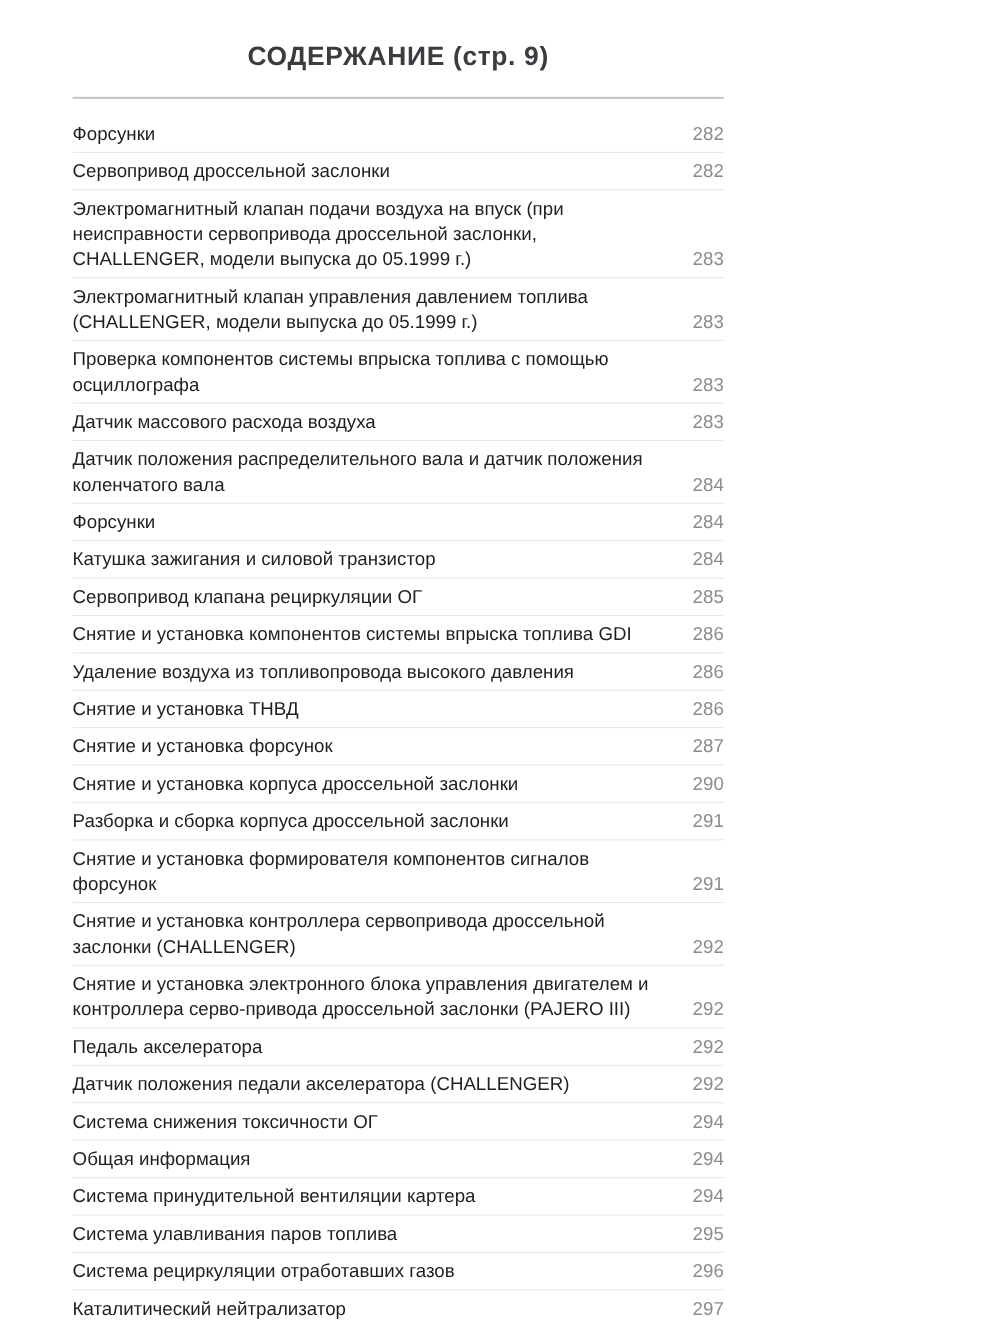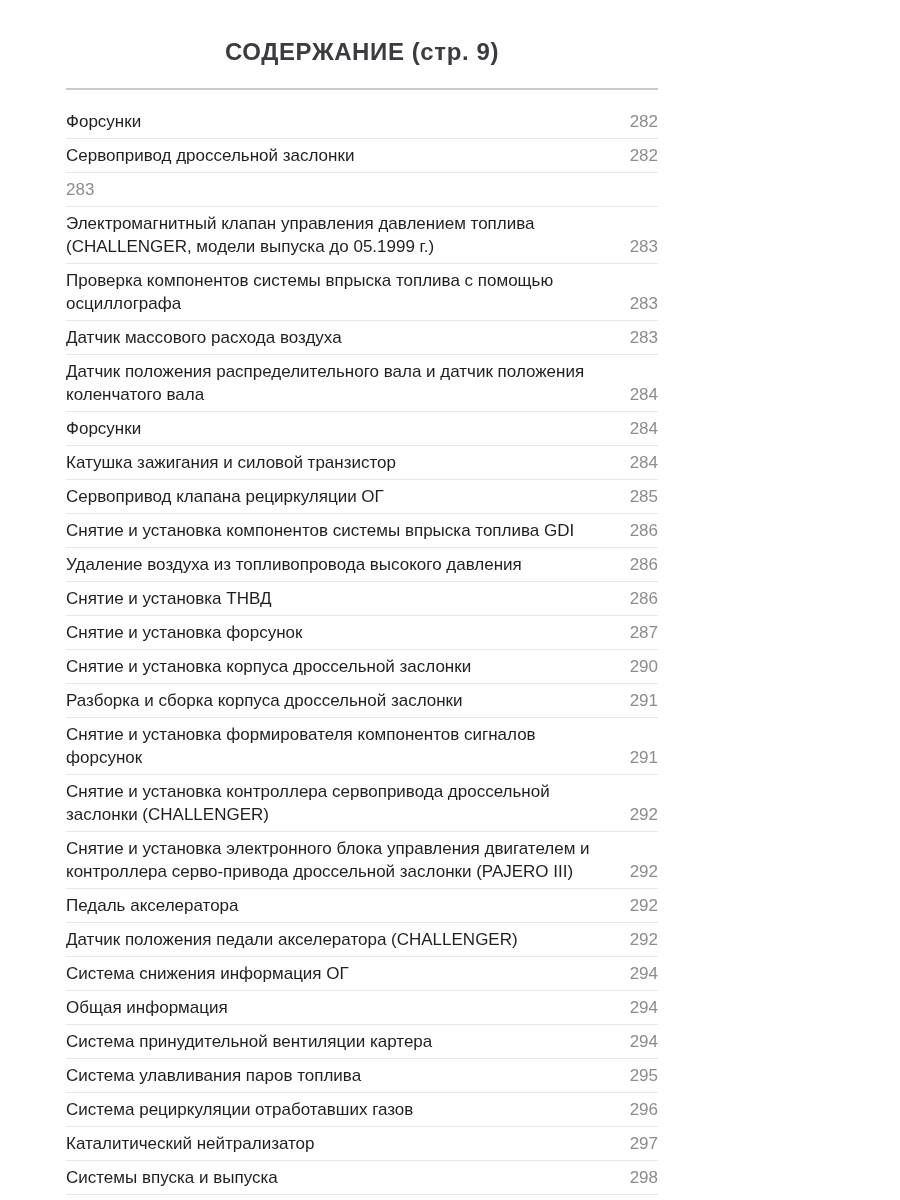--- a/index.html
+++ b/index.html
@@ -79,20 +79,21 @@
     <span class="toc-row-title">Форсунки</span>
     <span class="toc-row-page">282</span>
   </div>
 
   <div class="toc-row">
     <span class="toc-row-title">Сервопривод дроссельной заслонки</span>
     <span class="toc-row-page">282</span>
   </div>
 
   <div class="toc-row">
+    <span class="toc-row-title">Электромагнитный клапан подачи воздуха на впуск (при неисправности сервопривода дроссельной заслонки, CHALLENGER, модели выпуска до 05.1999 г.)</span>
     <span class="toc-row-page">283</span>
   </div>
 
   <div class="toc-row">
     <span class="toc-row-title">Электромагнитный клапан управления давлением топлива (CHALLENGER, модели выпуска до 05.1999 г.)</span>
     <span class="toc-row-page">283</span>
   </div>
 
   <div class="toc-row">
     <span class="toc-row-title">Проверка компонентов системы впрыска топлива с помощью осциллографа</span>
@@ -173,21 +174,21 @@
     <span class="toc-row-title">Педаль акселератора</span>
     <span class="toc-row-page">292</span>
   </div>
 
   <div class="toc-row">
     <span class="toc-row-title">Датчик положения педали акселератора (CHALLENGER)</span>
     <span class="toc-row-page">292</span>
   </div>
 
   <div class="toc-row">
-    <span class="toc-row-title">Система снижения информация ОГ</span>
+    <span class="toc-row-title">Система снижения токсичности ОГ</span>
     <span class="toc-row-page">294</span>
   </div>
 
   <div class="toc-row">
     <span class="toc-row-title">Общая информация</span>
     <span class="toc-row-page">294</span>
   </div>
 
   <div class="toc-row">
     <span class="toc-row-title">Система принудительной вентиляции картера</span>

